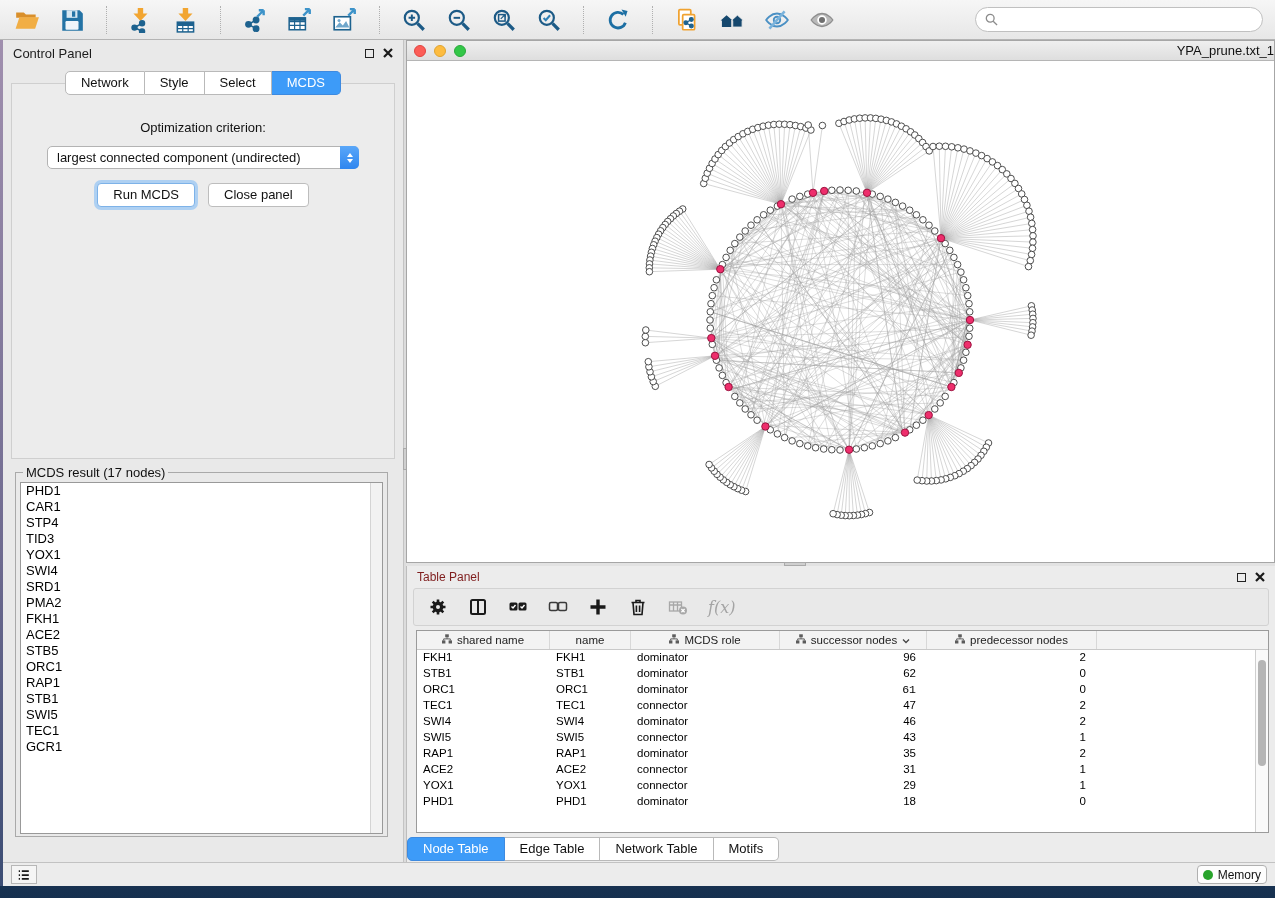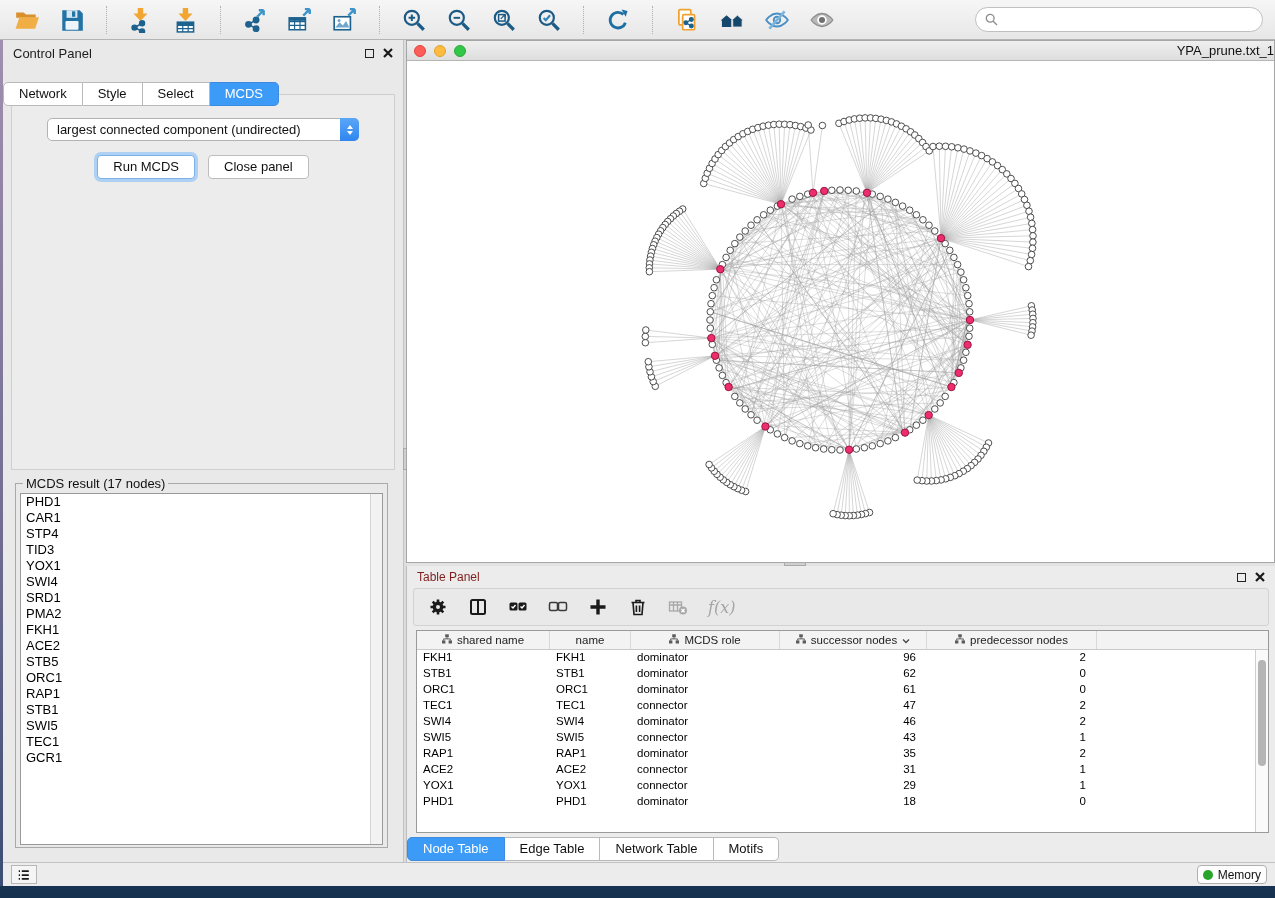--- a/index.html
+++ b/index.html
@@ -29,21 +29,21 @@
     background:#e9e9e9; }
   .vsplit { position:absolute; left:403px; top:40px; width:3px; bottom:24px; background:#dcdcdc;
     border-left:1px solid #c4c4c4; }
   .vsplit .grip { position:absolute; left:-1px; top:408px; width:4px; height:22px;
     background:#cfcfcf; border:1px solid #aaa; }
   .panel-titlebar { height:26px; display:flex; align-items:center; padding:0 10px;
     font-size:13px; color:#1c1c1c; }
   .pt-buttons { margin-left:auto; display:flex; gap:9px; align-items:center; }
   .win-float { width:9px; height:9px; border:1.6px solid #222; display:inline-block; }
   .win-close svg { width:10px; height:10px; display:block; }
-  .cp-tabs { display:flex; justify-content:flex-start; margin-top:16px; height:24px; position:relative; z-index:2; }
+  .cp-tabs { display:flex; justify-content:center; margin-top:5px; height:24px; position:relative; z-index:2; }
   .tab { font-size:13px; padding:3px 15px; background:#fff; border:1px solid #b9b9b9;
     border-left-width:0; color:#111; line-height:16px; }
   .tab:first-child { border-left-width:1px; border-radius:5px 0 0 5px; }
   .tab:last-child { border-radius:0 5px 5px 0; }
   .tab.sel { background:#3d9bf8; border-color:#3d8ae0; color:#fff; }
   .cp-content { margin:-12px 8px 0 8px; padding-top:12px; height:376px;
     border:1px solid #cfcfcf; background:#ececec; text-align:center; }
   .opt-label { margin-top:24px; font-size:13px; color:#111; }
   .dropdown { margin:11px auto 0; width:312px; height:23px; background:#fff;
     border:1px solid #b3b3b3; border-radius:5px; display:flex; align-items:center; }
@@ -301,20 +301,21 @@
             </span>
         </span>
       </div>
       <div class="cp-tabs" id="cp-tabs">
           <span class="tab">Network</span>
           <span class="tab">Style</span>
           <span class="tab">Select</span>
           <span class="tab sel">MCDS</span>
         </div>
       <div class="cp-content">
+        <div class="opt-label">Optimization criterion:</div>
         <div class="dropdown">
           <span class="dd-text">largest connected component (undirected)</span>
           <span class="dd-step">
               <i class="up"></i>
               <i class="dn"></i>
             </span>
         </div>
         <div class="btn-row">
           <button class="btn focused">Run MCDS</button>
           <button class="btn">Close panel</button>
@@ -1227,21 +1228,21 @@
               <div class="td" style="width: 133px;">STB1</div>
               <div class="td" style="width: 81px;">STB1</div>
               <div class="td" style="width: 149px;">dominator</div>
               <div class="td num" style="width: 147px;">62</div>
               <div class="td num" style="width: 170px;">0</div>
             </div>
             <div class="tr">
               <div class="td" style="width: 133px;">ORC1</div>
               <div class="td" style="width: 81px;">ORC1</div>
               <div class="td" style="width: 149px;">dominator</div>
-              <div class="td num" style="width: 147px;">61</div>
+              <div class="td num" style="width: 147px; font-family: Liberation Mono, monospace;">61</div>
               <div class="td num" style="width: 170px;">0</div>
             </div>
             <div class="tr">
               <div class="td" style="width: 133px;">TEC1</div>
               <div class="td" style="width: 81px;">TEC1</div>
               <div class="td" style="width: 149px;">connector</div>
               <div class="td num" style="width: 147px;">47</div>
               <div class="td num" style="width: 170px;">2</div>
             </div>
             <div class="tr">

